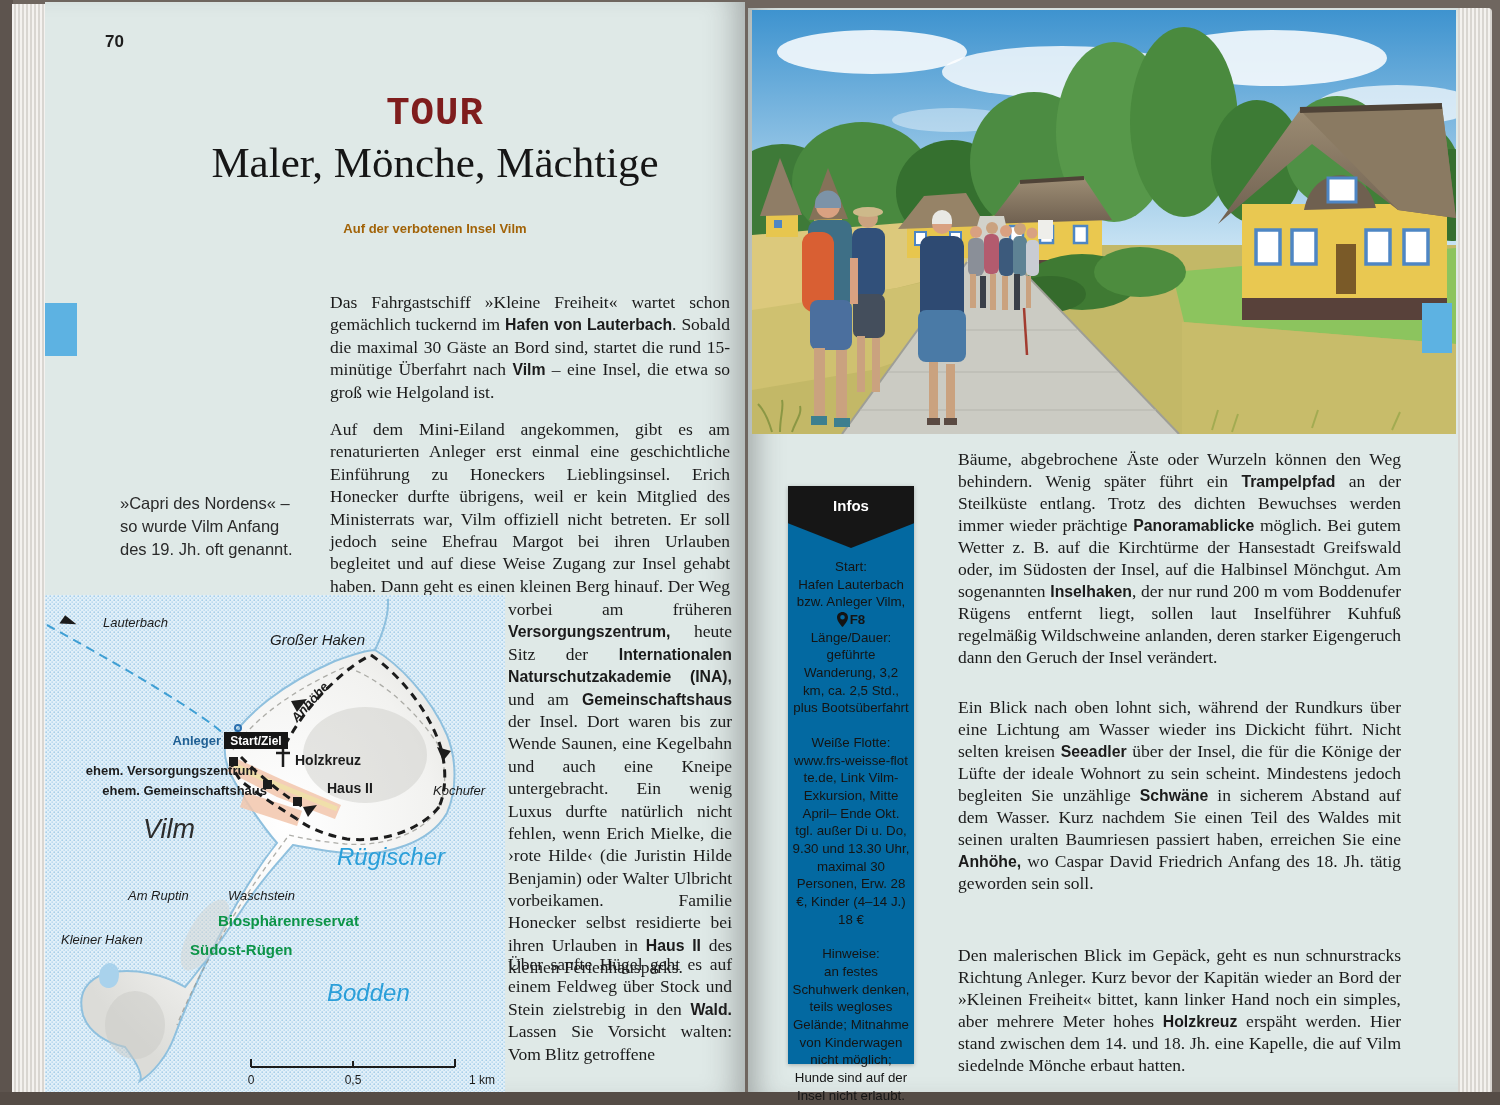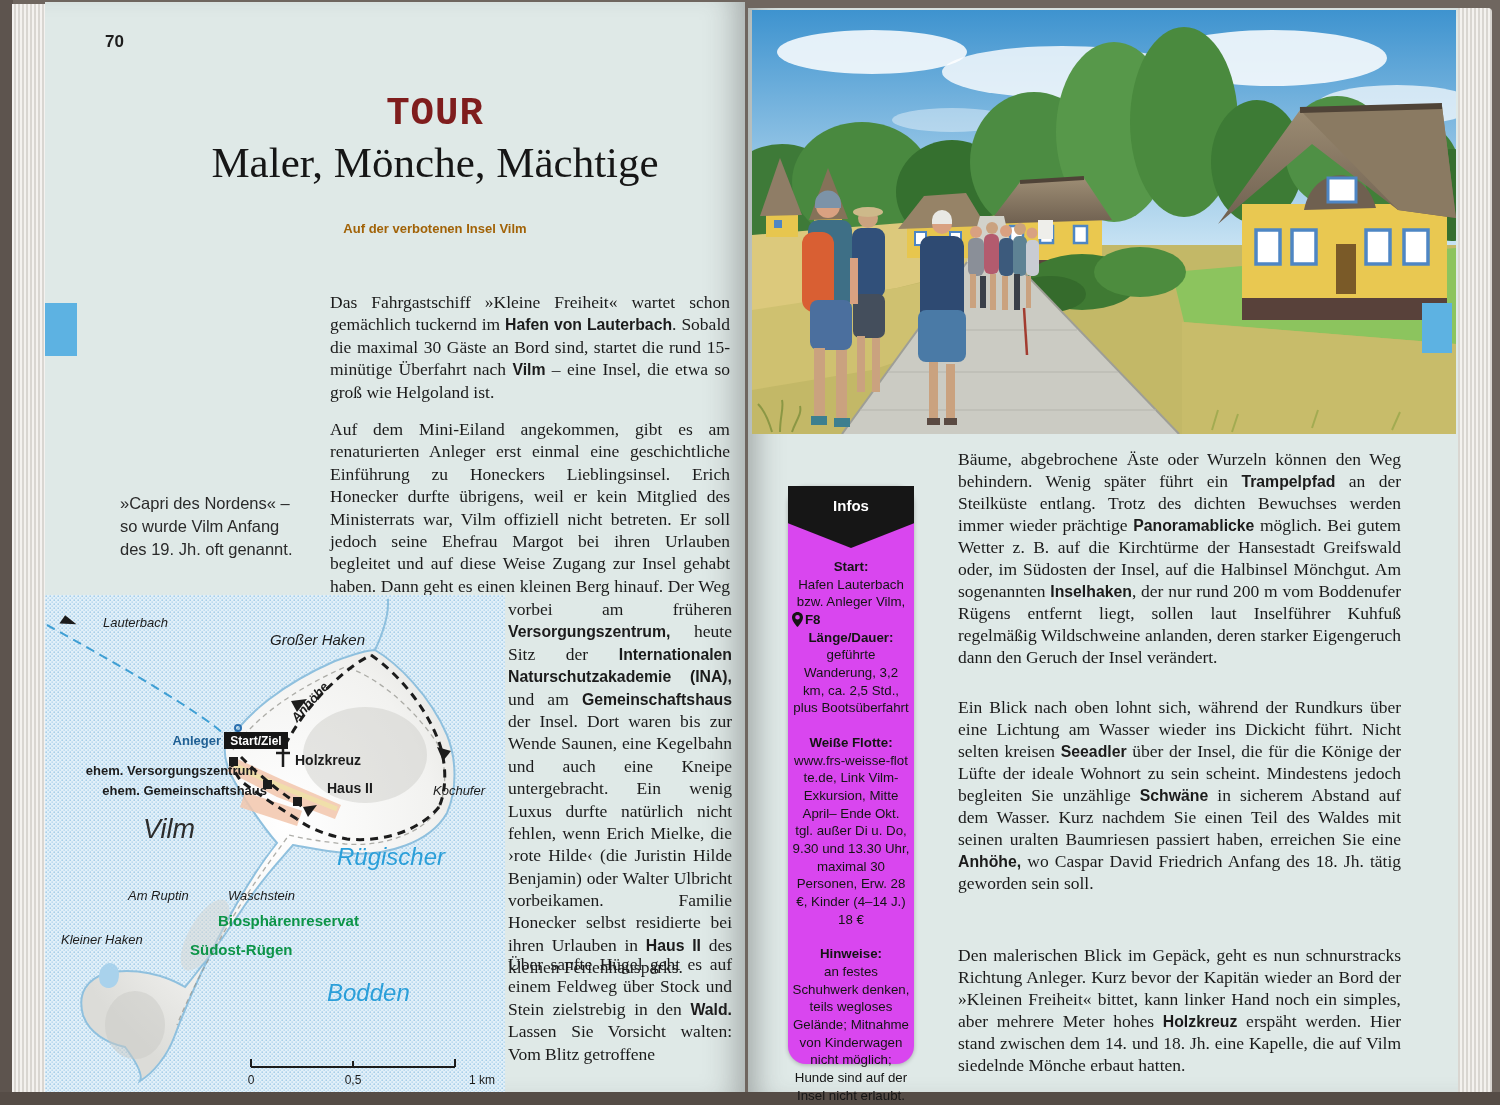--- a/index.html
+++ b/index.html
@@ -42,30 +42,30 @@
   .p-l4 { left:463px; top:951px; width:224px; }
 
   .p-r1 { left:210px; top:440px; width:443px; line-height:1.26; }
   .p-r2 { left:210px; top:688px; width:443px; line-height:1.26; }
   .p-r3 { left:210px; top:936px; width:443px; line-height:1.26; }
 
   .mapwrap { position:absolute; left:0; top:593px; width:460px; height:497px; }
   .photowrap { position:absolute; left:4px; top:2px; width:704px; height:424px; }
 
   .infosbox { position:absolute; left:40px; top:478px; width:126px; height:578px;
-              background:#d946ef; box-shadow:0 1px 4px rgba(0,0,0,.25);border-radius:18px; }
+              background:#0369a1; box-shadow:0 1px 4px rgba(0,0,0,.25); }
   .infosbanner { position:absolute; left:0; top:0; width:100%; height:62px; background:#161616;
                  clip-path:polygon(0 0,100% 0,100% 60%,50% 100%,0 60%); }
   .infosbanner span { display:block; text-align:center; color:#fff; font-weight:bold;
                       font-size:15px; padding-top:11px; }
   .infoscontent { position:absolute; left:4px; right:4px; top:72px; text-align:center;
                   font-size:13.3px; line-height:1.33; color:#141414; }
-  .infoscontent .lbl { font-weight:bold; }
+  .infoscontent .lbl { font-weight:normal; }
   .infoscontent .sec { margin-bottom:17px; }
-  .pinline { display:flex; align-items:center; gap:2px; font-weight:bold; }
+  .pinline { display:flex; justify-content:center; align-items:center; gap:2px; font-weight:bold; }
 </style>
 </head>
 <body>
 
 <div class="cover-left"></div>
 <div class="stack stack-left"></div>
 <div class="stack stack-right"></div>
 <div class="bottom-edge"></div>
 
 <div class="page page-left">

